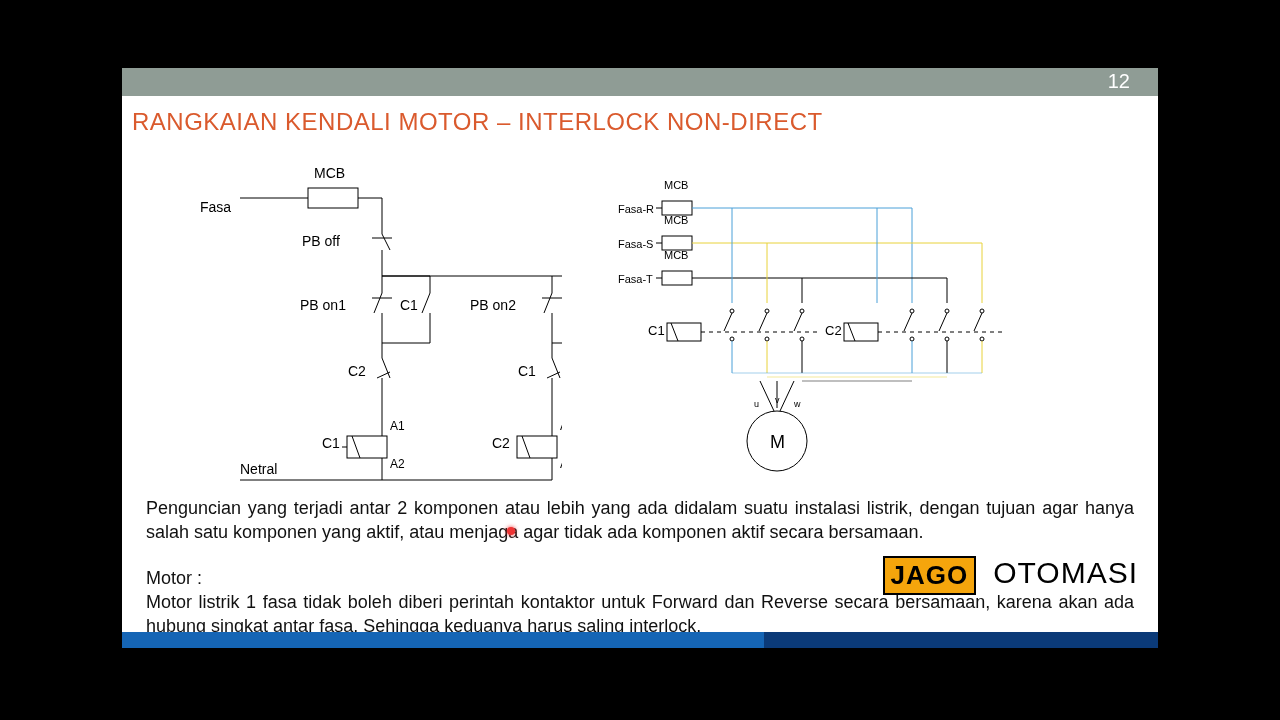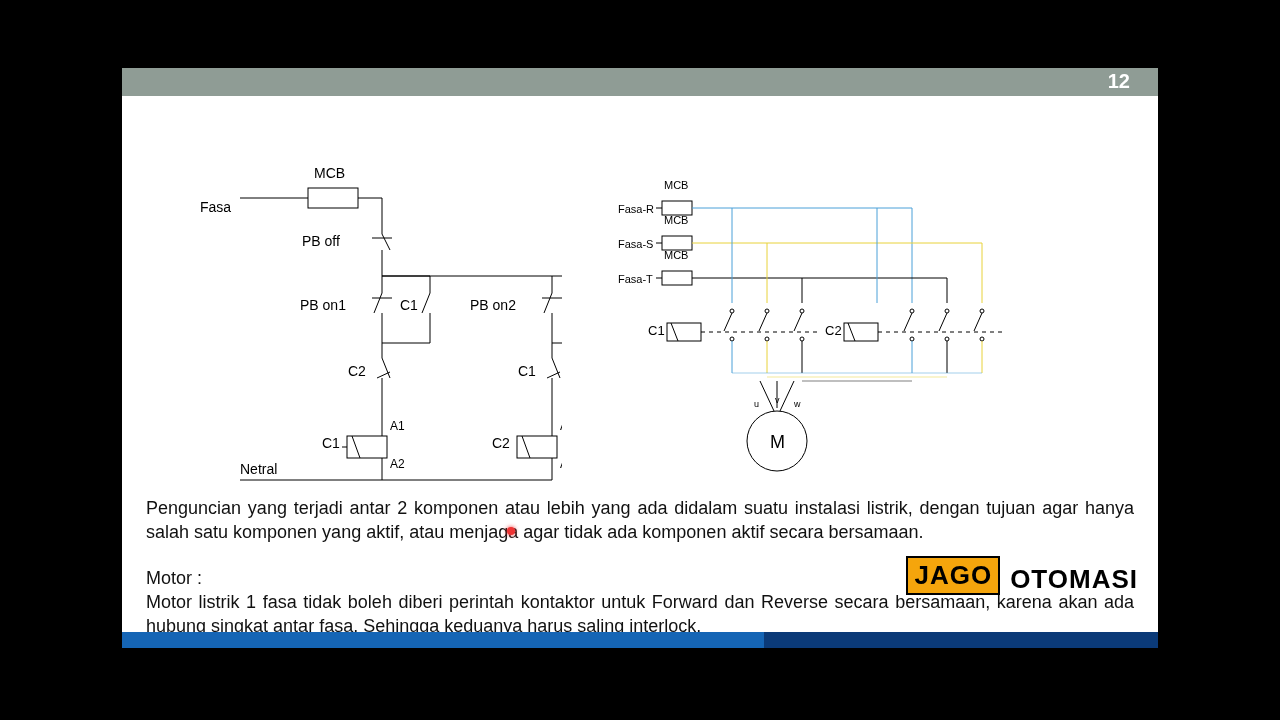--- a/index.html
+++ b/index.html
@@ -1,41 +1,42 @@
 <!DOCTYPE html>
 <html><head>
 <meta charset="utf-8">
 <style>
   html,body{margin:0;padding:0;background:#000;font-family:Arial,Helvetica,sans-serif}
   .stage{position:relative;width:1280px;height:720px;margin:0 auto;background:#000;overflow:hidden}
   .slide{position:absolute;left:122px;top:68px;width:1036px;height:580px;background:#fff}
   .topbar{position:absolute;left:0;top:0;width:100%;height:28px;background:#8f9c95}
-  .pagenum{position:absolute;right:28px;top:2px;color:#fff;font-weight:700;font-size:20px}
+  .pagenum{position:absolute;right:28px;top:2px;color:#fff;font-weight:400;font-size:20px}
   .title{position:absolute;left:10px;top:40px;color:#da5a2d;font-size:24px;font-weight:500;letter-spacing:.5px}
   .bodytext{position:absolute;left:24px;width:988px;color:#111;font-size:18px;line-height:1.35;text-align:justify}
   .p1{top:428px}
   .p2{top:498px}
   .p3{top:522px}
   .laser{position:absolute;left:385px;top:459px;width:8px;height:8px;border-radius:50%;background:#e33;box-shadow:0 0 4px #e33}
   .botstrip{position:absolute;left:0;bottom:0;height:16px;width:100%;background:#1565b5}
   .botstrip::after{content:"";position:absolute;right:0;top:0;width:38%;height:100%;background:#0b3a78}
-  .logo{position:absolute;right:20px;top:488px;display:flex;align-items:flex-end}
+  .logo{position:absolute;right:20px;top:488px;display:flex;align-items:flex-start}
   .logo .j{background:#f5a50c;color:#000;font-weight:900;font-size:26px;padding:2px 6px;border:2px solid #000;letter-spacing:1px}
-  .logo .o{color:#000;font-weight:700;font-size:26px;margin-left:10px;letter-spacing:1px}
+  .logo .o{color:#000;font-weight:400;font-size:30px;margin-left:17px;letter-spacing:1px}
   svg{position:absolute}
   text{font-family:Arial;fill:#000}
 </style>
 </head>
 <body>
 
 <div class="stage">
   <div class="slide">
     <div class="topbar">
       <div class="pagenum">12</div>
     </div>
+    <div class="title">RANGKAIAN KENDALI MOTOR – INTERLOCK NON-DIRECT</div>
 
     <svg viewBox="0 0 380 330" style="left:60px;top:90px;width:380px;height:330px">
 
       <line x1="58" y1="40" x2="126" y2="40" stroke="#000"></line>
 
       <rect x="126" y="30" width="50" height="20" fill="none" stroke="#000"></rect>
       <text x="132" y="20" font-size="14">MCB</text>
       <text x="18" y="54" font-size="14">Fasa</text>
       <line x1="176" y1="40" x2="200" y2="40" stroke="#000"></line>
       <line x1="200" y1="40" x2="200" y2="70" stroke="#000"></line>

